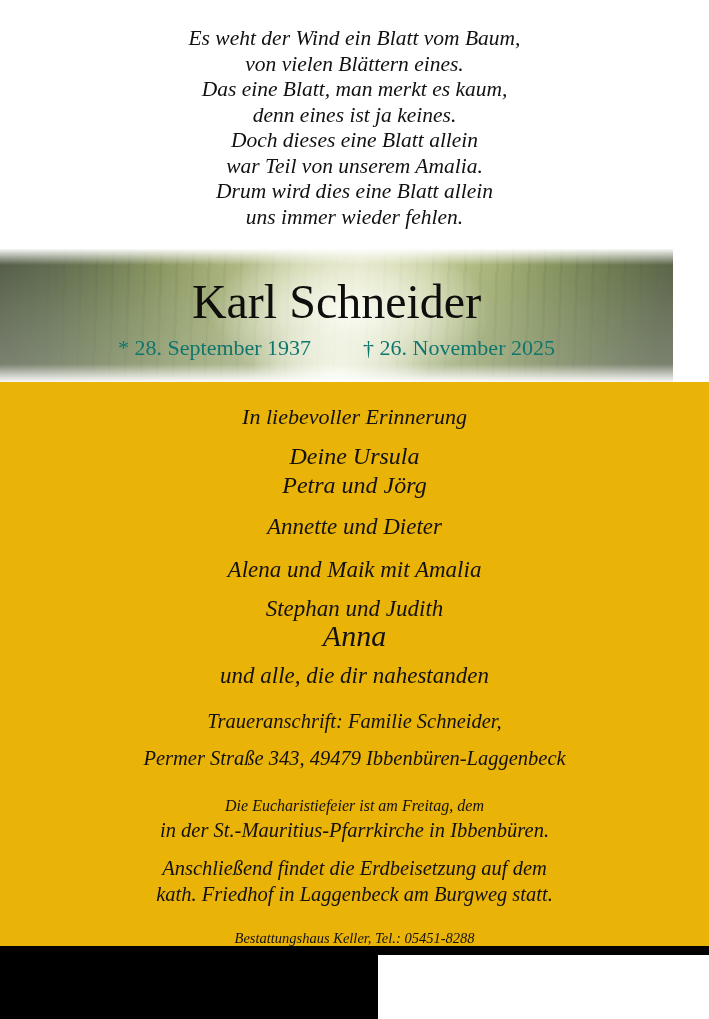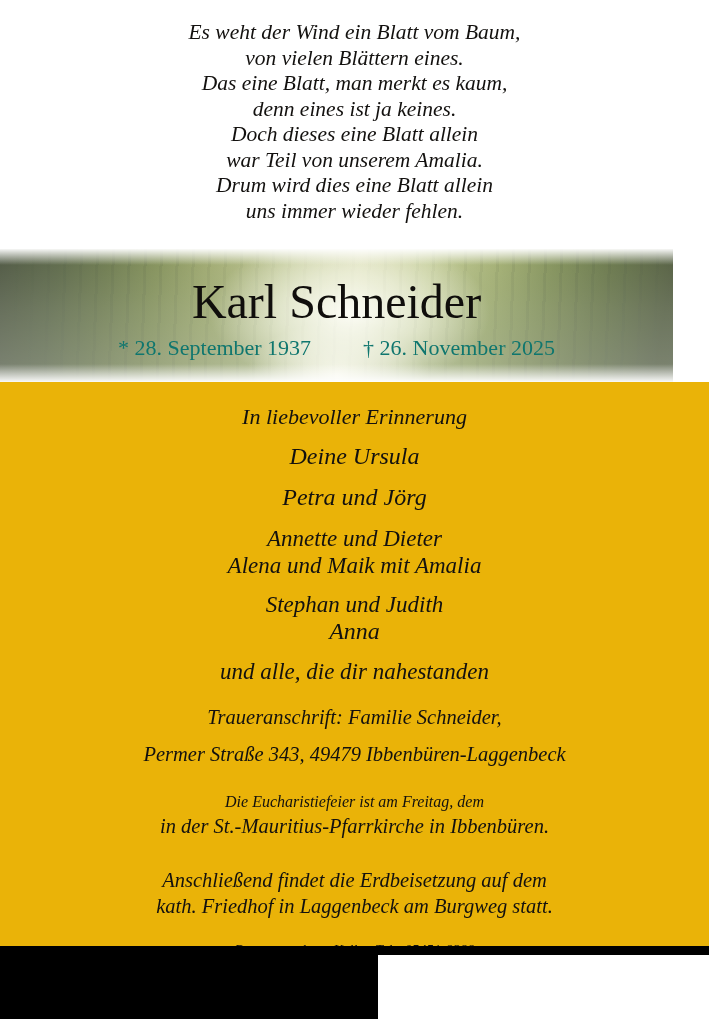--- a/index.html
+++ b/index.html
@@ -26,21 +26,21 @@
     position: absolute;
     top: 0;
     left: 0;
     width: 709px;
     height: 249px;
     background: #ffffff;
     display: flex;
     flex-direction: column;
     align-items: center;
     justify-content: flex-start;
-    padding-top: 20px;
+    padding-top: 26px;
     box-sizing: border-box;
   }
   .poem-line {
     font-family: "Liberation Serif", serif;
     font-style: italic;
     font-size: 21.5px;
     line-height: 25.5px;
     color: #13110f;
     text-align: center;
     white-space: nowrap;
@@ -143,32 +143,32 @@
   }
   .ln {
     font-family: "Liberation Serif", serif;
     font-style: italic;
     color: #13110f;
     text-align: center;
     white-space: nowrap;
   }
   .memory      { font-size: 22px; line-height: 26px; margin-top: 7px; }
   .family-1    { font-size: 24px; line-height: 29px; margin-top: 12px; }
-  .family-2    { font-size: 24px; line-height: 29px; margin-top: 12px; }
+  .family-2    { font-size: 24px; line-height: 29px; }
   .family-3    { font-size: 23px; line-height: 27px; margin-top: 13px; }
-  .family-3b   { font-size: 23px; line-height: 27px; margin-top: 0px; }
+  .family-3b   { font-size: 23px; line-height: 27px; margin-top: 16px; }
   .family-4    { font-size: 23px; line-height: 27px; margin-top: 12px; }
-  .family-4b   { font-size: 24px; line-height: 27px; margin-top: 0px; }
+  .family-4b   { font-size: 30px; line-height: 27px; margin-top: 0px; }
   .family-5    { font-size: 23px; line-height: 27px; margin-top: 13px; }
   .addr-head   { font-size: 20.5px; line-height: 25px; margin-top: 20px; }
   .addr-line   { font-size: 20.5px; line-height: 25px; margin-top: 12px; }
   .svc-1       { font-size: 16px; line-height: 25px; margin-top: 22px; }
   .svc-2       { font-size: 20.5px; line-height: 25px; }
   .svc-3       { font-size: 20.5px; line-height: 25px; }
-  .burial-1    { font-size: 20.5px; line-height: 26px; margin-top: 28px; }
+  .burial-1    { font-size: 20.5px; line-height: 26px; margin-top: 12px; }
   .burial-2    { font-size: 20.5px; line-height: 26px; }
   .undertaker  { font-size: 14.5px; line-height: 18px; margin-top: 22px; }
 
   
   .footer-black {
     position: absolute;
     left: 0;
     top: 946px;
     width: 709px;
     height: 73px;

